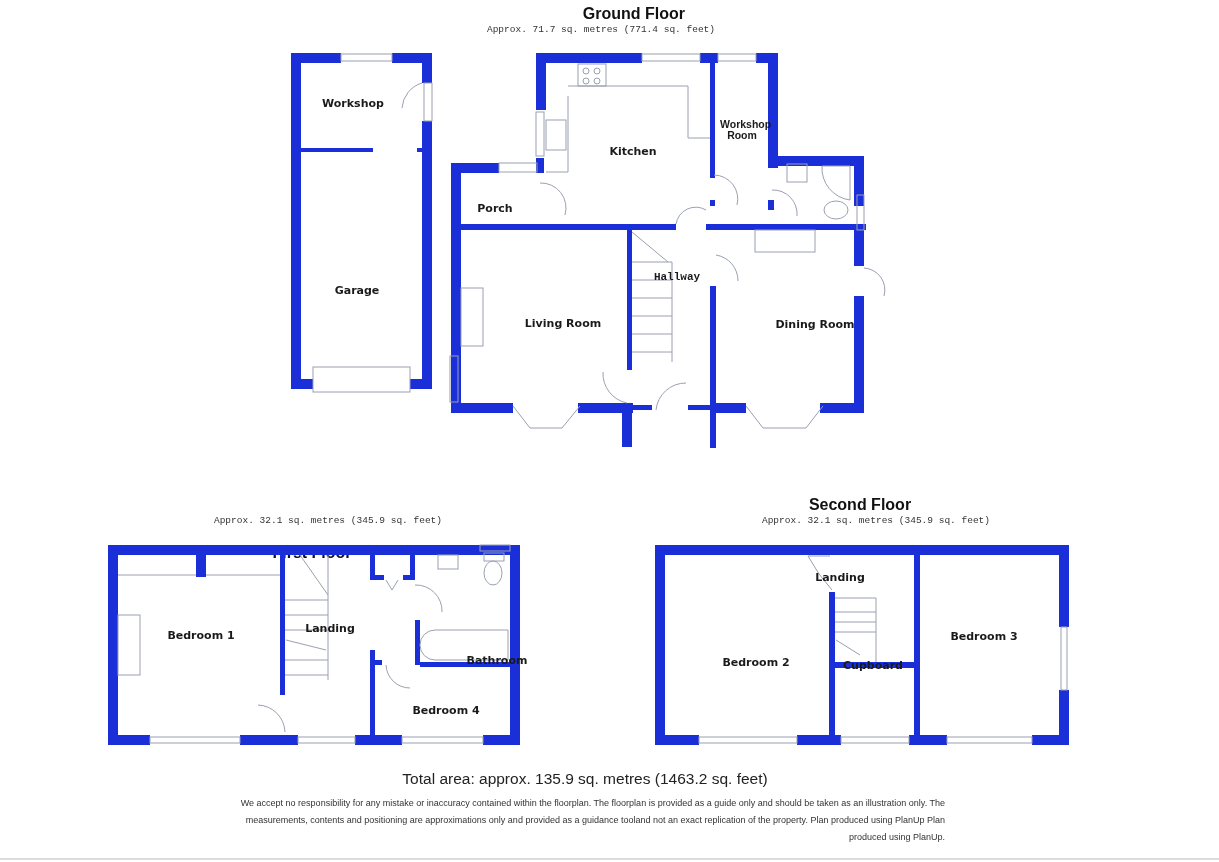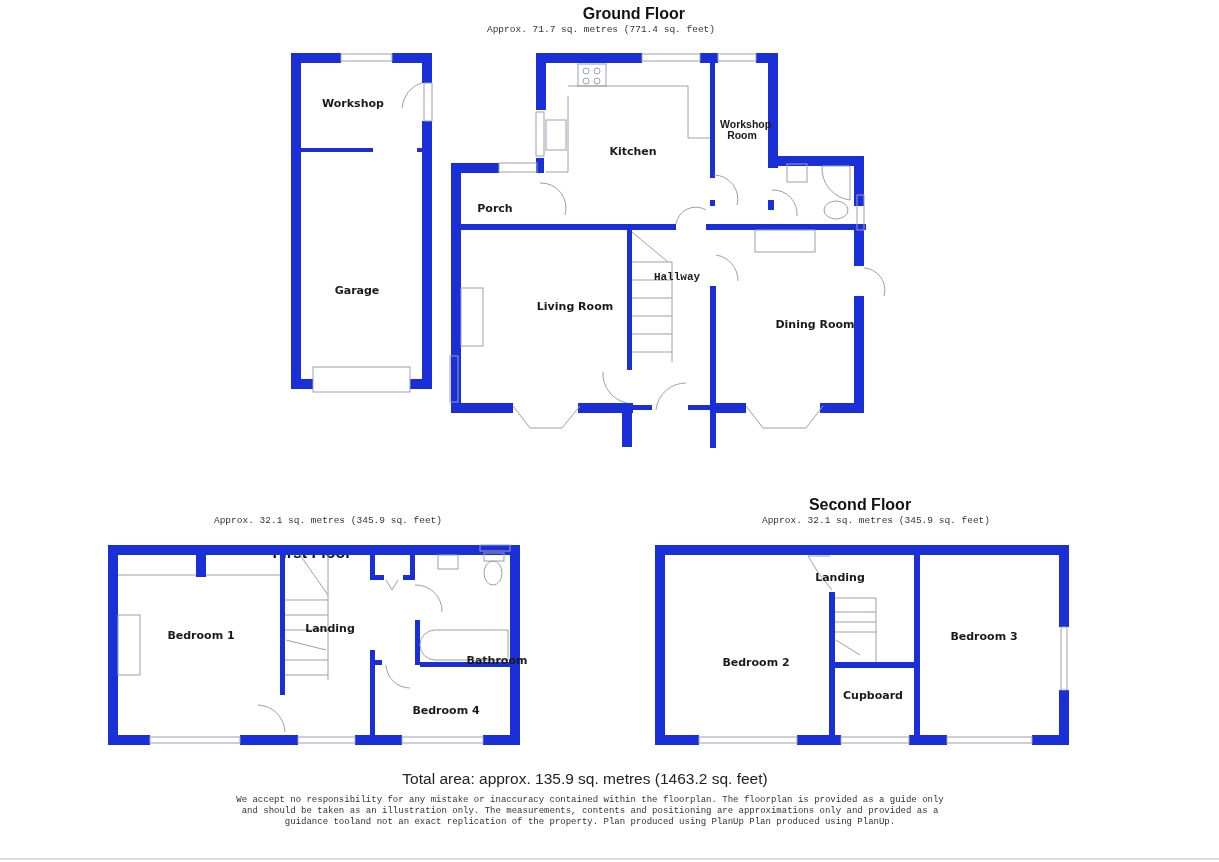--- a/index.html
+++ b/index.html
@@ -4,21 +4,21 @@
 <style>
   html, body { margin:0; padding:0; background:#ffffff; }
   body { width:1219px; height:862px; position:relative; overflow:hidden; font-family:"Liberation Sans", sans-serif; }
   .floor-title { position:absolute; text-align:center; font-family:"Liberation Sans", sans-serif; font-weight:bold; color:#111; font-size:16px; line-height:18px; }
   .floor-sub { position:absolute; text-align:right; font-family:Liberation Mono, monospace; color:#333; font-size:9.5px; line-height:11px; }
   .room-label { position:absolute; font-family:"DejaVu Sans", sans-serif; font-weight:bold; color:#1a1a1a; font-size:11px; white-space:nowrap; transform:translate(-50%,-50%); }
   .room-label.small { font-family:"Liberation Sans", sans-serif; font-size:10.5px; line-height:11px; text-align:center; white-space:normal; }
   .room-label.xs { font-size:11px; }
   svg.plan { position:absolute; left:0; top:0; }
   .total { position:absolute; left:0; width:1170px; top:770px; text-align:center; font-family:"Liberation Sans", sans-serif; font-size:15.5px; color:#222; }
-  .disclaimer { position:absolute; left:235px; width:710px; top:795px; text-align:center; font-family:Liberation Mono, monospace; font-size:9px; line-height:11px; color:#333; }
+  .disclaimer { position:absolute; left:235px; width:710px; top:795px; text-align:right; font-family:Liberation Sans, sans-serif; font-size:9px; line-height:17px; color:#333; }
   .bottom-rule { position:absolute; left:0; right:0; top:858px; height:2px; background:#dcdcdc; }
 </style>
 </head>
 <body>
 
 <div class="floor-title" style="left:485px;width:200px;top:5px;text-align:right;">Ground Floor</div>
 <div class="floor-sub" style="left:455px;width:260px;top:24px;">Approx. 71.7 sq. metres (771.4 sq. feet)</div>
 
 <div class="floor-title" style="left:212px;width:200px;top:496px;margin-top:48px;">First Floor</div>
 <div class="floor-sub" style="left:182px;width:260px;top:515px;">Approx. 32.1 sq. metres (345.9 sq. feet)</div>
@@ -186,28 +186,28 @@
     <path d="M808 556 L 830 556 M 808 556 Q 818 575 832 590"></path>
   </g>
 </svg>
 
 <div class="room-label" style="left:353px;top:103px;">Workshop</div>
 <div class="room-label" style="left:357px;top:257px;margin-top:33px;">Garage</div>
 <div class="room-label" style="left:495px;top:208px;">Porch</div>
 <div class="room-label" style="left:633px;top:151px;">Kitchen</div>
 <div class="room-label small" style="left:742px;top:130px;width:44px;">Workshop Room</div>
 <div class="room-label" style="left:677px;top:277px;font-family:Liberation Mono, monospace;">Hallway</div>
-<div class="room-label" style="left:563px;top:306px;margin-left:12px;">Living Room</div>
+<div class="room-label" style="left:563px;top:323px;">Living Room</div>
 <div class="room-label" style="left:815px;top:324px;">Dining Room</div>
 
 <div class="room-label" style="left:201px;top:635px;">Bedroom 1</div>
 <div class="room-label" style="left:330px;top:628px;">Landing</div>
 <div class="room-label" style="left:497px;top:612px;margin-top:48px;">Bathroom</div>
 <div class="room-label" style="left:446px;top:710px;">Bedroom 4</div>
 
 <div class="room-label" style="left:840px;top:577px;">Landing</div>
 <div class="room-label" style="left:756px;top:662px;">Bedroom 2</div>
 <div class="room-label" style="left:984px;top:636px;">Bedroom 3</div>
-<div class="room-label xs" style="left:873px;top:695px;text-align:right;">Cupboard</div>
+<div class="room-label xs" style="left:873px;top:665px;text-align:right;">Cupboard</div>
 
 <div class="total">Total area: approx. 135.9 sq. metres (1463.2 sq. feet)</div>
 <div class="disclaimer">We accept no responsibility for any mistake or inaccuracy contained within the floorplan. The floorplan is provided as a guide only and should be taken as an illustration only. The measurements, contents and positioning are approximations only and provided as a guidance tooland not an exact replication of the property. Plan produced using PlanUp Plan produced using PlanUp.</div>
 <div class="bottom-rule"></div>
 
 </body></html>

